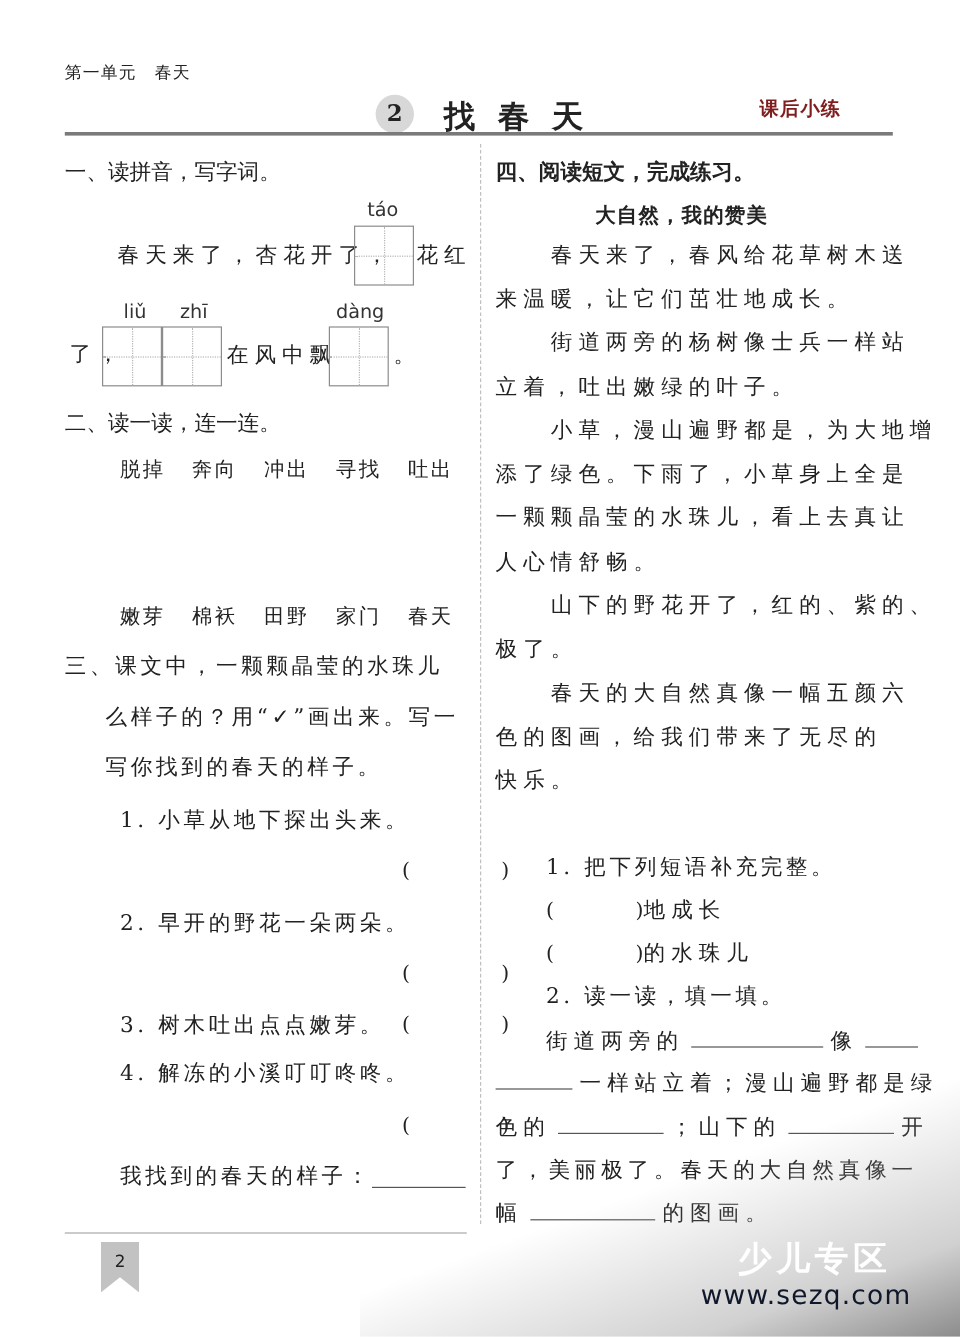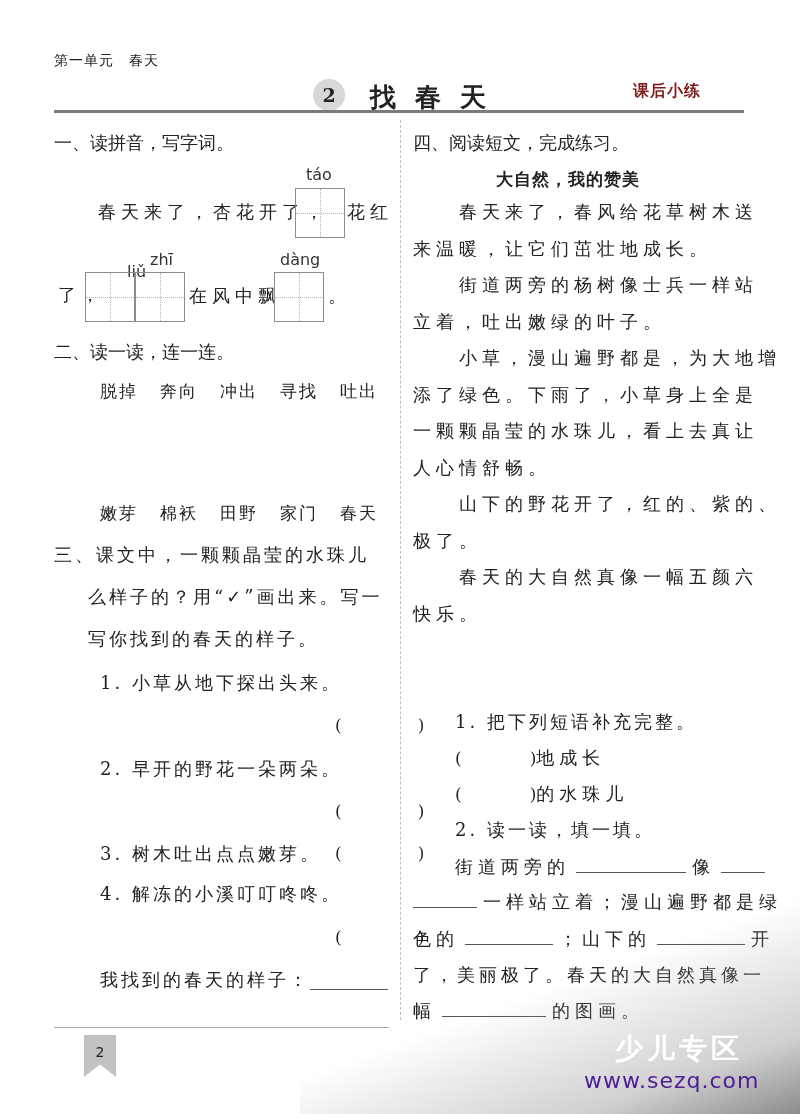--- a/index.html
+++ b/index.html
@@ -47,42 +47,42 @@
     left: 84px; top: 1035px; width: 32px; height: 42px; background: #c2c2c2;
     clip-path: polygon(0 0, 100% 0, 100% 100%, 50% 70%, 0 100%);
     text-align: center; font-family: "DejaVu Sans", sans-serif; font-size: 14px; line-height: 34px; color: #222;
   }
   .gradient-corner {
     left: 300px; top: 900px; width: 500px; height: 214px;
     background: linear-gradient(160deg, rgba(255,255,255,0) 45%, rgba(170,170,170,0.55) 80%, rgba(120,120,120,0.85) 100%);
     pointer-events: none;
   }
   .watermark-cn { left: 615px; top: 1030px; font-family: "DejaVu Sans", sans-serif; font-weight: bold; font-size: 28px; color: #ffffff; letter-spacing: 4px; }
-  .watermark-url { left: 584px; top: 1068px; font-family: "DejaVu Sans", sans-serif; font-size: 22px; color: #4c1d95; letter-spacing: 1px; }
+  .watermark-url { left: 584px; top: 1068px; font-family: "DejaVu Sans", sans-serif; font-size: 22px; color: #0f172a; letter-spacing: 1px; }
 </style>
 </head>
 <body>
 
 <div class="abs unit-label">第一单元　春天</div>
 <div class="abs lesson-num">2</div>
 <div class="abs lesson-title">找春天</div>
 <div class="abs practice-label">课后小练</div>
 <div class="abs header-line"></div>
 
 <div class="abs divider"></div>
 
 <div class="abs section-title" style="left:54px; top:131px;">一、读拼音，写字词。</div>
 
 <div class="abs line" style="left:98px; top:200px;">春天来了，杏花开了，</div>
 <div class="abs pinyin" style="left:306px; top:165px;">táo</div>
 <div class="tian-box" style="left:295px; top:188px;"></div>
 <div class="abs line" style="left:347px; top:200px;">花红</div>
 
 <div class="abs line" style="left:58px; top:283px;">了，</div>
-<div class="abs pinyin" style="left:103px; top:262px;margin-left:24px;">liǔ</div>
+<div class="abs pinyin" style="left:103px; top:250px;">liǔ</div>
 <div class="abs pinyin" style="left:150px; top:250px;">zhī</div>
 <div class="tian-box" style="left:85px; top:272px;"></div>
 <div class="tian-box" style="left:135px; top:272px;"></div>
 <div class="abs line" style="left:189px; top:284px;">在风中飘</div>
 <div class="abs pinyin" style="left:280px; top:250px;">dàng</div>
 <div class="tian-box" style="left:274px; top:272px;"></div>
 <div class="abs line" style="left:328px; top:284px;">。</div>
 
 <div class="abs section-title" style="left:54px; top:340px;">二、读一读，连一连。</div>
 <div class="abs word-row" style="left:100px; top:380px;">
@@ -112,35 +112,36 @@
 
 <div class="abs line" style="left:100px; top:842px; letter-spacing:3px;">3. 树木吐出点点嫩芽。</div>
 <div class="abs paren" style="left:335px; top:842px; letter-spacing:14px;">(　　)</div>
 
 <div class="abs line" style="left:100px; top:882px; letter-spacing:3px;">4. 解冻的小溪叮叮咚咚。</div>
 <div class="abs paren" style="left:335px; top:926px; letter-spacing:14px;">(　　)</div>
 
 <div class="abs line" style="left:100px; top:968px; letter-spacing:3px;">我找到的春天的样子：</div>
 <div class="abs blank" style="left:310px; top:988px; width:78px;"></div>
 
-<div class="abs section-title" style="left:413px; top:131px;">四、阅读短文，完成练习。</div>
+<div class="abs section-title" style="left:413px; top:131px;font-weight:bold;">四、阅读短文，完成练习。</div>
 <div class="abs" style="left:496px; top:168px; font-family:'DejaVu Sans', sans-serif; font-weight:bold; font-size:17px; color:#222; letter-spacing:1px;">大自然，我的赞美</div>
 
 <div class="abs" style="left:413px; top:200px; width:340px;">
   <div class="line" style="height:36.5px; letter-spacing:5px;">　　春天来了，春风给花草树木送</div>
   <div class="line" style="height:36.5px; letter-spacing:5px;">来温暖，让它们茁壮地成长。</div>
   <div class="line" style="height:36.5px; letter-spacing:5px;">　　街道两旁的杨树像士兵一样站</div>
   <div class="line" style="height:36.5px; letter-spacing:5px;">立着，吐出嫩绿的叶子。</div>
   <div class="line" style="height:36.5px; letter-spacing:5px;">　　小草，漫山遍野都是，为大地增</div>
   <div class="line" style="height:36.5px; letter-spacing:5px;">添了绿色。下雨了，小草身上全是</div>
   <div class="line" style="height:36.5px; letter-spacing:5px;">一颗颗晶莹的水珠儿，看上去真让</div>
   <div class="line" style="height:36.5px; letter-spacing:5px;">人心情舒畅。</div>
   <div class="line" style="height:36.5px; letter-spacing:5px;">　　山下的野花开了，红的、紫的、</div>
   <div class="line" style="height:36.5px; letter-spacing:5px;">极了。</div>
   <div class="line" style="height:36.5px; letter-spacing:5px;">　　春天的大自然真像一幅五颜六</div>
+  <div class="line" style="height:36.5px; letter-spacing:5px;">色的图画，给我们带来了无尽的</div>
   <div class="line" style="height:36.5px; letter-spacing:5px;">快乐。</div>
 </div>
 
 <div class="abs line" style="left:455px; top:710px; letter-spacing:3px;">1. 把下列短语补充完整。</div>
 
 <div class="abs line" style="left:455px; top:746px;">
   <span class="paren">(</span><span style="display:inline-block; width:68px;"></span><span class="paren">)</span><span>地成长</span>
 </div>
 <div class="abs line" style="left:455px; top:782px;">
   <span class="paren">(</span><span style="display:inline-block; width:68px;"></span><span class="paren">)</span><span>的水珠儿</span>

